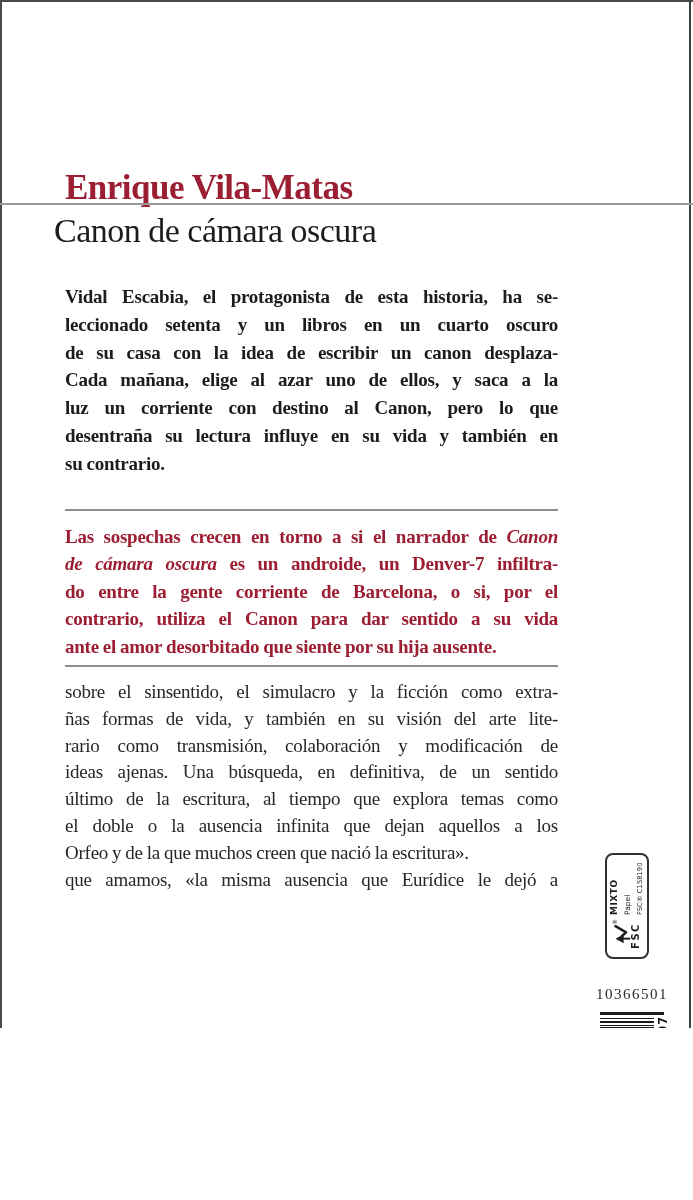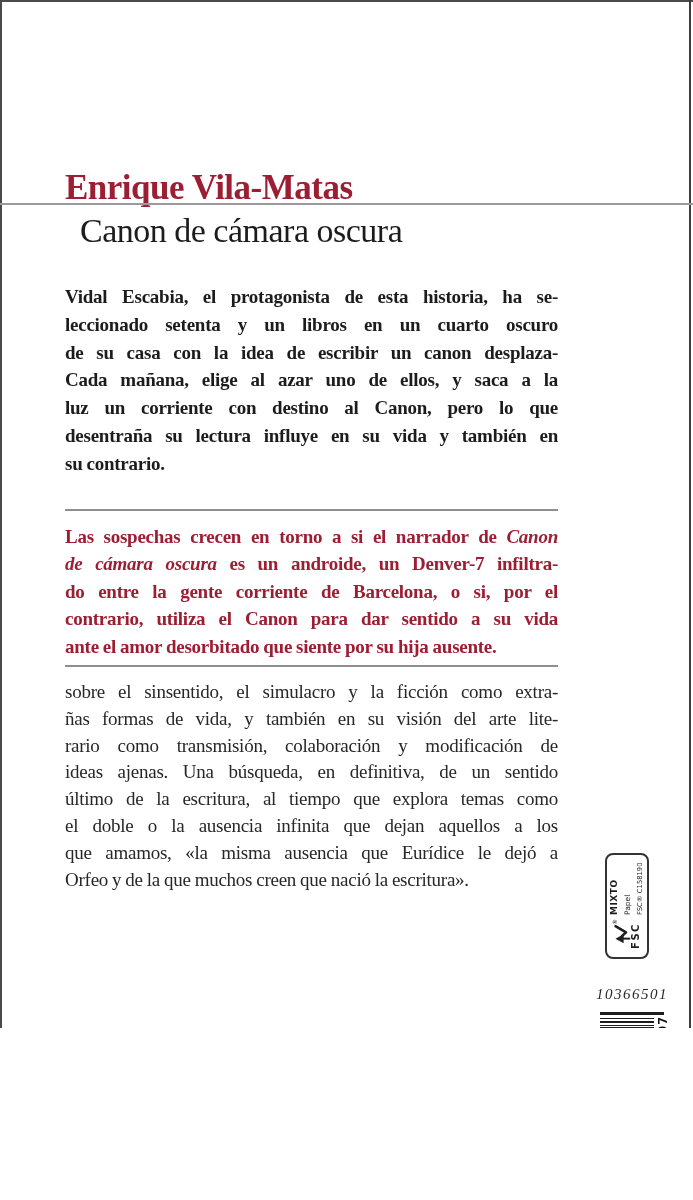--- a/index.html
+++ b/index.html
@@ -14,21 +14,21 @@
   .edge.right{left:689px;top:0;width:2px;height:1200px;background:#3d3d3d;}
   .edge.bottom{left:0;top:1193px;width:693px;height:7px;background:#141414;}
 
   
   .author{
     position:absolute;left:65px;top:168px;font-size:35px;font-weight:bold;
     color:var(--accent-red);letter-spacing:-0.5px;white-space:nowrap;
   }
   .title-rule{position:absolute;left:0;top:203px;width:693px;height:2px;background:#9a9a9a;}
   .book-title{
-    position:absolute;left:80px;top:212px;font-size:34px;color:var(--text-black);
+    position:absolute;left:54px;top:212px;font-size:34px;color:var(--text-black);
     letter-spacing:-0.5px;white-space:nowrap;font-family:Liberation Serif, serif;
   }
 
   
   .para{
     position:absolute;left:65px;width:493px;font-size:19px;
     letter-spacing:-0.25px;word-spacing:-0.5px;
   }
   .para .line{text-align:justify;}
   .para .line.fill{text-align-last:justify;}
@@ -53,21 +53,21 @@
   .fsc-reg{position:absolute;right:-2px;top:-2px;font-size:6px;}
   .fsc-word{font-size:10px;font-weight:bold;letter-spacing:1.5px;line-height:1;}
   .fsc-text{flex:1;display:flex;flex-direction:column;justify-content:space-between;height:100%;}
   .fsc-mixto{font-size:9px;font-weight:bold;letter-spacing:0.5px;line-height:1;}
   .fsc-papel{font-size:7.5px;line-height:1;}
   .fsc-code{font-size:6.8px;line-height:1;white-space:nowrap;}
 
   
   .serial{
     position:absolute;left:594px;top:986px;width:76px;text-align:center;
-    font-size:15px;letter-spacing:1.5px;color:#2b2b2b;white-space:nowrap;font-style:italic;
+    font-size:15px;letter-spacing:1.5px;color:#2b2b2b;white-space:nowrap;
   }
   .barcode{position:absolute;left:600px;top:1012px;width:66px;height:124px;}
   .barcode .bar{background:#1c1c1c;width:54px;}
   .barcode .bar.guard{width:64px;}
   .isbn{
     position:absolute;left:590px;top:1074px;width:146px;height:16px;
     transform:rotate(-90deg);text-align:center;
     font-family:"DejaVu Sans Mono",monospace;font-size:13px;font-weight:bold;
     letter-spacing:1px;color:#111;white-space:nowrap;
   }
@@ -108,22 +108,22 @@
       <div class="line"><span>ante el amor desorbitado que siente por su hija ausente.</span></div>
     </div>
   <div class="hrule r2"></div>
   <div class="para p3">
       <div class="line fill"><span>sobre el sinsentido, el simulacro y la ficción como extra-</span></div>
       <div class="line fill"><span>ñas formas de vida, y también en su visión del arte lite-</span></div>
       <div class="line fill"><span>rario como transmisión, colaboración y modificación de</span></div>
       <div class="line fill"><span>ideas ajenas. Una búsqueda, en definitiva, de un sentido</span></div>
       <div class="line fill"><span>último de la escritura, al tiempo que explora temas como</span></div>
       <div class="line fill"><span>el doble o la ausencia infinita que dejan aquellos a los</span></div>
+      <div class="line"><span>Orfeo y de la que muchos creen que nació la escritura».</span></div>
       <div class="line fill"><span>que amamos, «la misma ausencia que Eurídice le dejó a</span></div>
-      <div class="line"><span>Orfeo y de la que muchos creen que nació la escritura».</span></div>
     </div>
 
   <div class="fsc">
     <div class="fsc-logo">
       <span class="fsc-reg">®</span>
       <svg width="24" height="18" viewBox="0 0 26 22">
         <path d="M4 13 L9.7 3 L15 13 Z" fill="#1e1e1e"></path>
         <rect x="8.6" y="12" width="2.4" height="9" fill="#1e1e1e"></rect>
         <path d="M13 11 L17.5 16 L25 3" fill="none" stroke="#1e1e1e" stroke-width="3" stroke-linecap="round" stroke-linejoin="round"></path>
       </svg>

